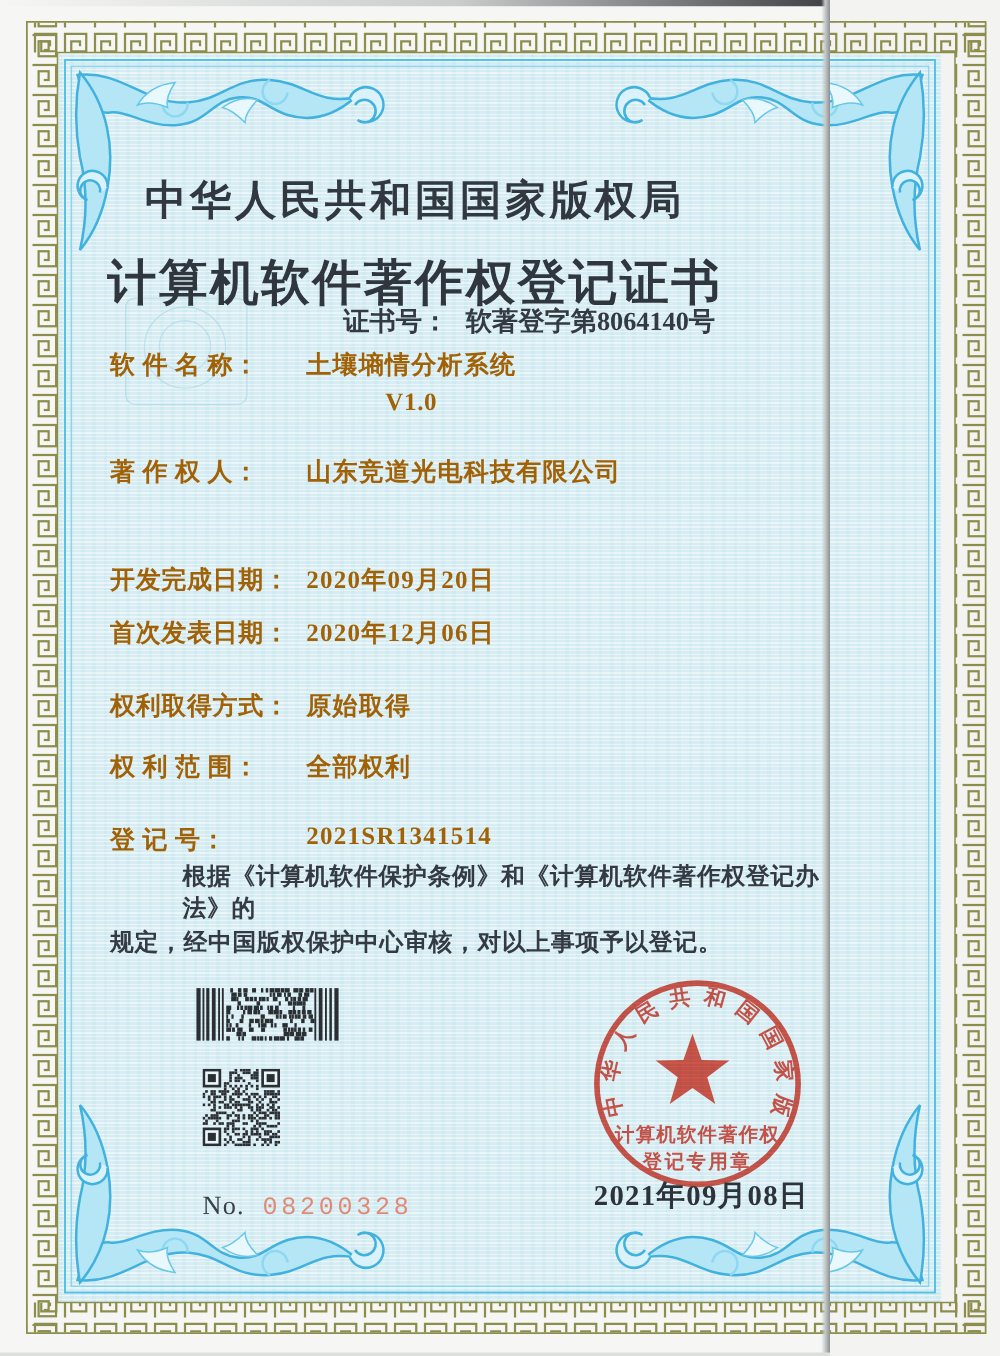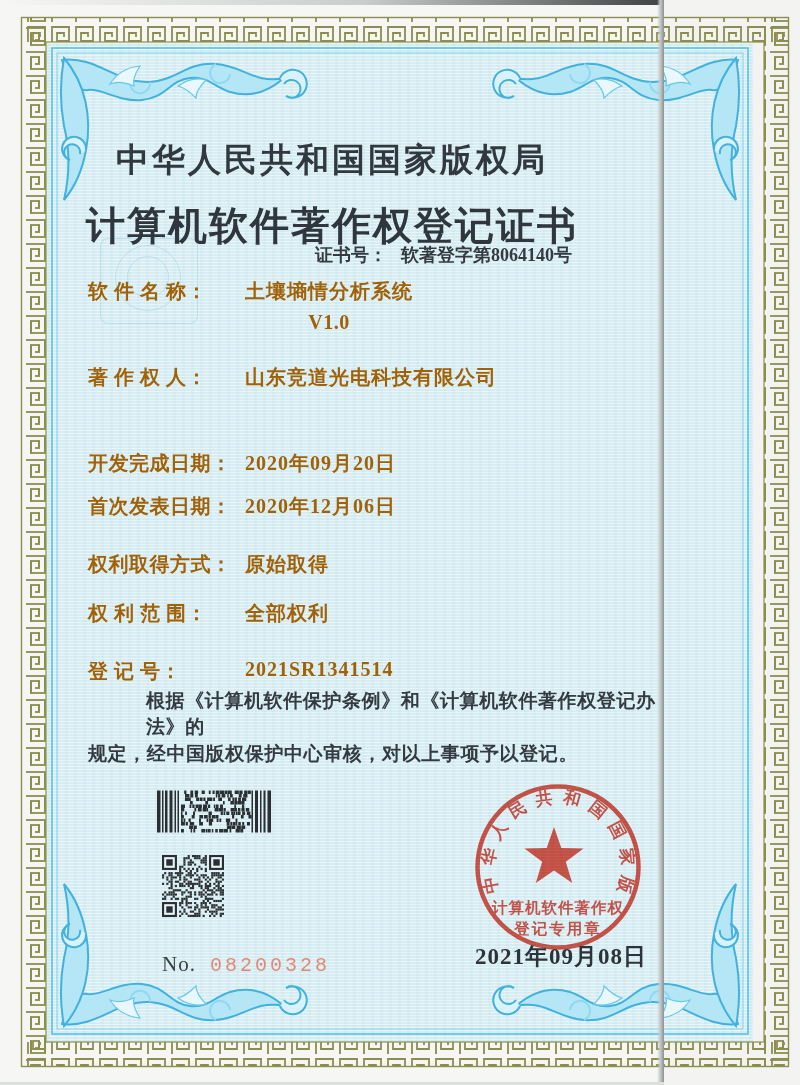--- a/index.html
+++ b/index.html
@@ -11,21 +11,21 @@
     background:
       repeating-linear-gradient(180deg, rgba(255,255,255,.45) 0 1px, rgba(255,255,255,0) 1px 3px),
       repeating-linear-gradient(90deg, rgba(167,217,232,.18) 0 3px, rgba(255,255,255,0) 3px 9px),
       #d8edf3;}
   .border-svg{position:absolute;left:0;top:0;z-index:2;}
   .content{position:absolute;inset:0;z-index:3;}
   .authority{position:absolute;top:138px;left:0;width:100%;text-align:center;
     font-size:33px;font-weight:700;letter-spacing:3px;color:#31383f;}
   .cert-title{position:absolute;top:187px;left:0;width:100%;text-align:center;
     font-size:39px;font-weight:700;letter-spacing:2px;color:#2f363d;margin-top:12px;}
-  .cert-no{position:absolute;top:243px;right:92px;font-size:18px;font-weight:700;color:#333a41;}
+  .cert-no{position:absolute;top:243px;right:92px;font-size:21px;font-weight:700;color:#333a41;}
   .cert-no .cv{margin-left:14px;}
   .field-row{position:absolute;left:88px;display:flex;font-size:20px;font-weight:700;color:#a16207;}
   .field-row .lbl{width:157px;flex:none;letter-spacing:.5px;}
   .field-row .val{letter-spacing:1px;text-align:center;}
   .field-row .v2{margin-top:6px;letter-spacing:.5px;}
   .stmt{position:absolute;font-size:19px;font-weight:700;letter-spacing:.6px;color:#333a41;}
   .stmt1{top:688px;left:146px;}
   .stmt2{top:741px;left:88px;}
   .serial{position:absolute;left:162px;top:936px;font-size:21px;color:#3a4146;margin-top:16px;}
   .serial .no{font-weight:400;letter-spacing:1px;}

